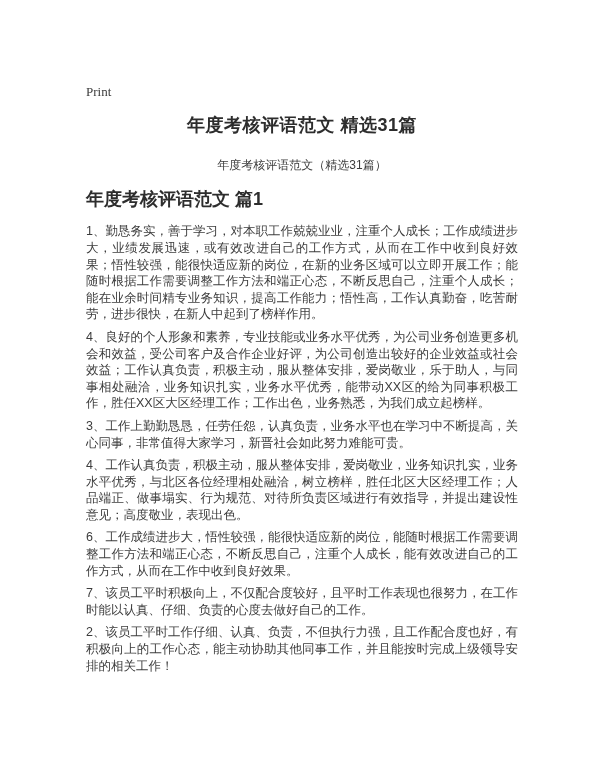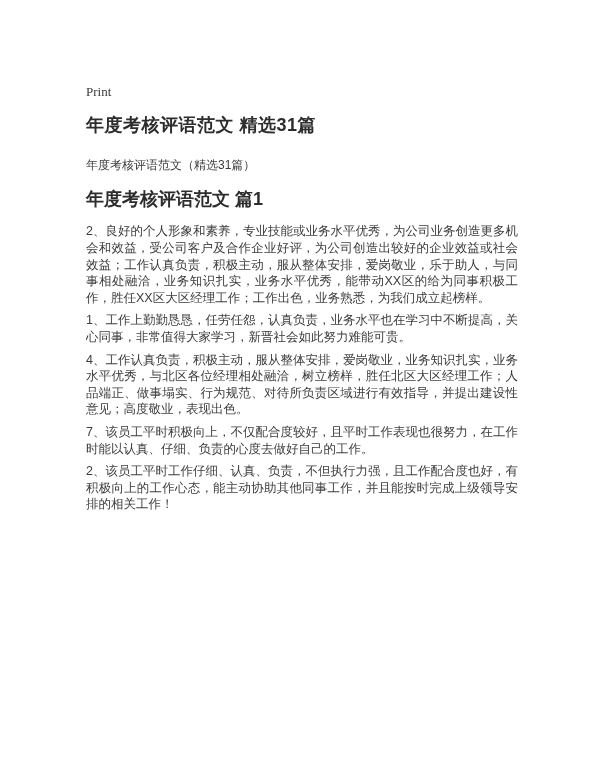--- a/index.html
+++ b/index.html
@@ -23,31 +23,32 @@
     font-family: "Liberation Serif", serif;
     font-size: 13px;
     color: var(--text, #3c3c3c);
     margin: 0 0 14px 0;
     display: inline-block;
     cursor: pointer;
   }
   .doc-title {
     font-size: 18px;
     font-weight: bold;
-    text-align: left;
+    text-align: center;
     color: var(--heading, #2d2d2d);
     letter-spacing: 0.5px;
     margin: 0 0 20px 0;
     line-height: 1.3;
   }
   .doc-subtitle {
     font-size: 12px;
     font-weight: normal;
     margin: 0 0 13px 0;
     color: var(--text, #3c3c3c);
+    text-align: center;
   }
   .section-heading {
     font-size: 18px;
     font-weight: bold;
     color: var(--heading, #2d2d2d);
     margin: 0 0 12px 0;
   }
   .body-paragraph {
     font-size: 12.5px;
     line-height: 16.6px;
@@ -62,19 +63,21 @@
 <div class="page">
   <span class="print-link">Print</span>
 
   <h1 class="doc-title">年度考核评语范文 精选31篇</h1>
 
   <p class="doc-subtitle">年度考核评语范文（精选31篇）</p>
 
   <h2 class="section-heading">年度考核评语范文 篇1</h2>
 
   <div class="paragraphs">
-      <p class="body-paragraph">2、良好的个人形象和素养，专业技能或业务水平优秀，为公司业务创造更多机会和效益，受公司客户及合作企业好评，为公司创造出较好的企业效益或社会效益；工作认真负责，积极主动，服从整体安排，爱岗敬业，乐于助人，与同事相处融洽，业务知识扎实，业务水平优秀，能带动XX区的给为同事积极工作，胜任XX区大区经理工作；工作出色，业务熟悉，为我们成立起榜样。</p>
-      <p class="body-paragraph">1、工作上勤勤恳恳，任劳任怨，认真负责，业务水平也在学习中不断提高，关心同事，非常值得大家学习，新晋社会如此努力难能可贵。</p>
+      <p class="body-paragraph">1、勤恳务实，善于学习，对本职工作兢兢业业，注重个人成长；工作成绩进步大，业绩发展迅速，或有效改进自己的工作方式，从而在工作中收到良好效果；悟性较强，能很快适应新的岗位，在新的业务区域可以立即开展工作；能随时根据工作需要调整工作方法和端正心态，不断反思自己，注重个人成长；能在业余时间精专业务知识，提高工作能力；悟性高，工作认真勤奋，吃苦耐劳，进步很快，在新人中起到了榜样作用。</p>
+      <p class="body-paragraph">4、良好的个人形象和素养，专业技能或业务水平优秀，为公司业务创造更多机会和效益，受公司客户及合作企业好评，为公司创造出较好的企业效益或社会效益；工作认真负责，积极主动，服从整体安排，爱岗敬业，乐于助人，与同事相处融洽，业务知识扎实，业务水平优秀，能带动XX区的给为同事积极工作，胜任XX区大区经理工作；工作出色，业务熟悉，为我们成立起榜样。</p>
+      <p class="body-paragraph">3、工作上勤勤恳恳，任劳任怨，认真负责，业务水平也在学习中不断提高，关心同事，非常值得大家学习，新晋社会如此努力难能可贵。</p>
       <p class="body-paragraph">4、工作认真负责，积极主动，服从整体安排，爱岗敬业，业务知识扎实，业务水平优秀，与北区各位经理相处融洽，树立榜样，胜任北区大区经理工作；人品端正、做事塌实、行为规范、对待所负责区域进行有效指导，并提出建设性意见；高度敬业，表现出色。</p>
+      <p class="body-paragraph">6、工作成绩进步大，悟性较强，能很快适应新的岗位，能随时根据工作需要调整工作方法和端正心态，不断反思自己，注重个人成长，能有效改进自己的工作方式，从而在工作中收到良好效果。</p>
       <p class="body-paragraph">7、该员工平时积极向上，不仅配合度较好，且平时工作表现也很努力，在工作时能以认真、仔细、负责的心度去做好自己的工作。</p>
       <p class="body-paragraph">2、该员工平时工作仔细、认真、负责，不但执行力强，且工作配合度也好，有积极向上的工作心态，能主动协助其他同事工作，并且能按时完成上级领导安排的相关工作！</p>
     </div>
 </div>
 
 </body></html>

